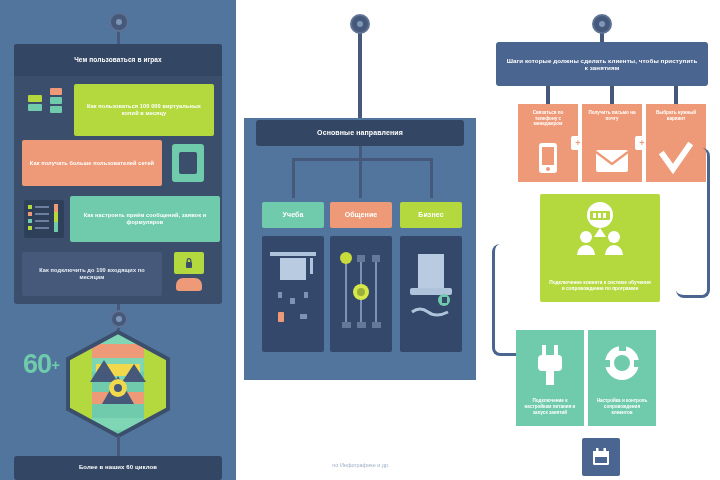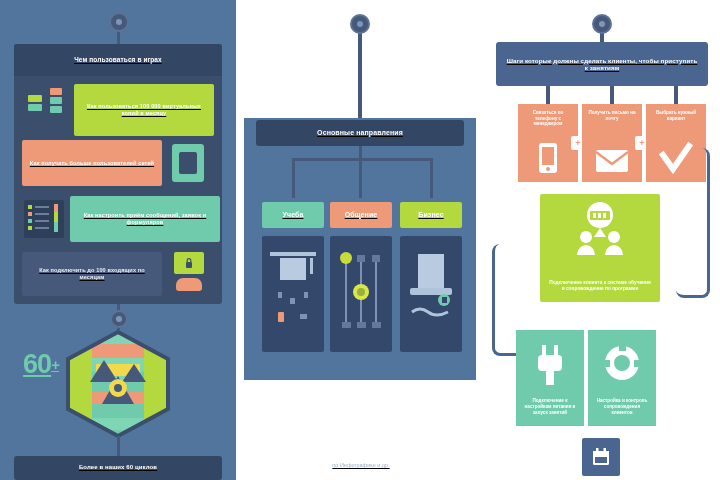--- a/index.html
+++ b/index.html
@@ -7,21 +7,21 @@
   body {
     font-family: "Liberation Sans", sans-serif;
     background:#ffffff;
     position:relative;
     overflow:hidden;
   }
   .stage { position:absolute; inset:0; width:720px; height:480px; }
 
   
   .abs { position:absolute; }
-  .ctr { display:flex; align-items:center; justify-content:center; text-align:center;text-decoration:underline; }
+  .ctr { display:flex; align-items:center; justify-content:center; text-align:center; }
   .blur-text {
     color:#fff;
     font-weight:bold;
     line-height:1.18;
     letter-spacing:.1px;
     text-rendering:optimizeLegibility;
   }
 
   
   #left-column {

